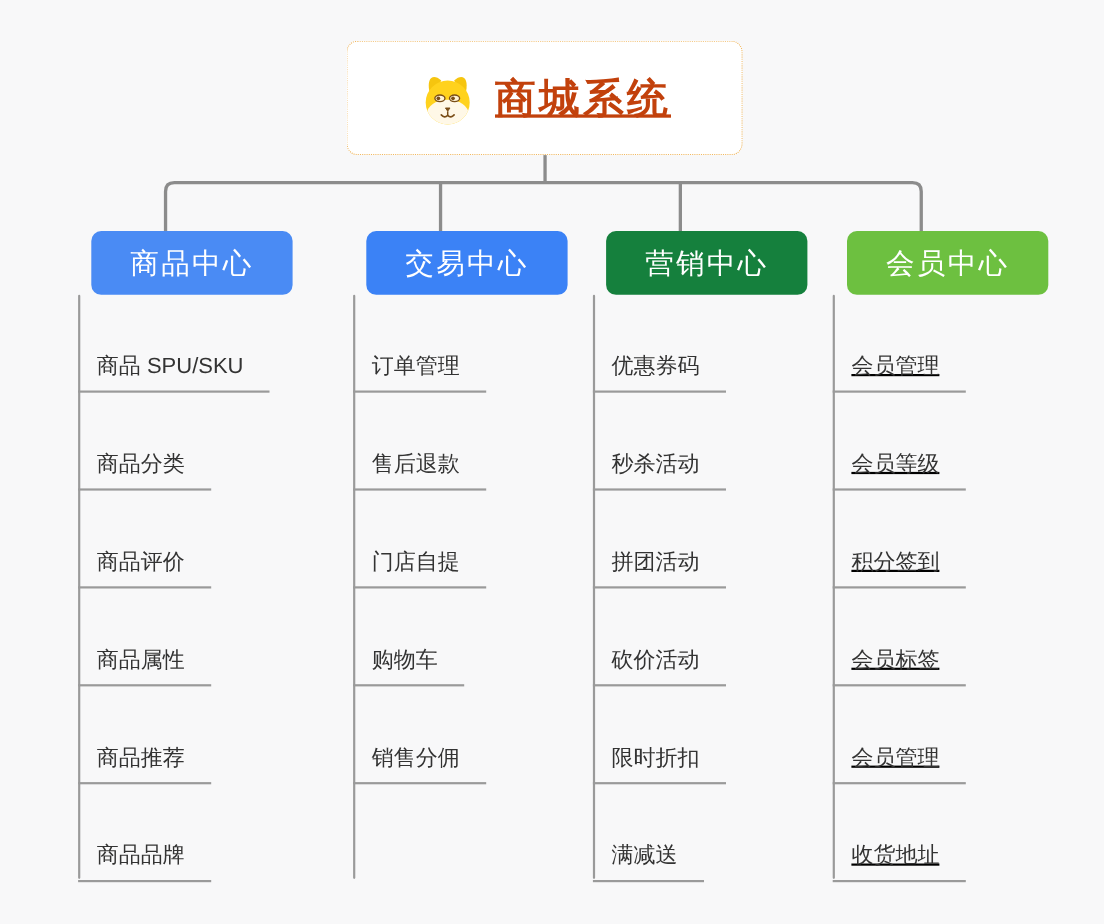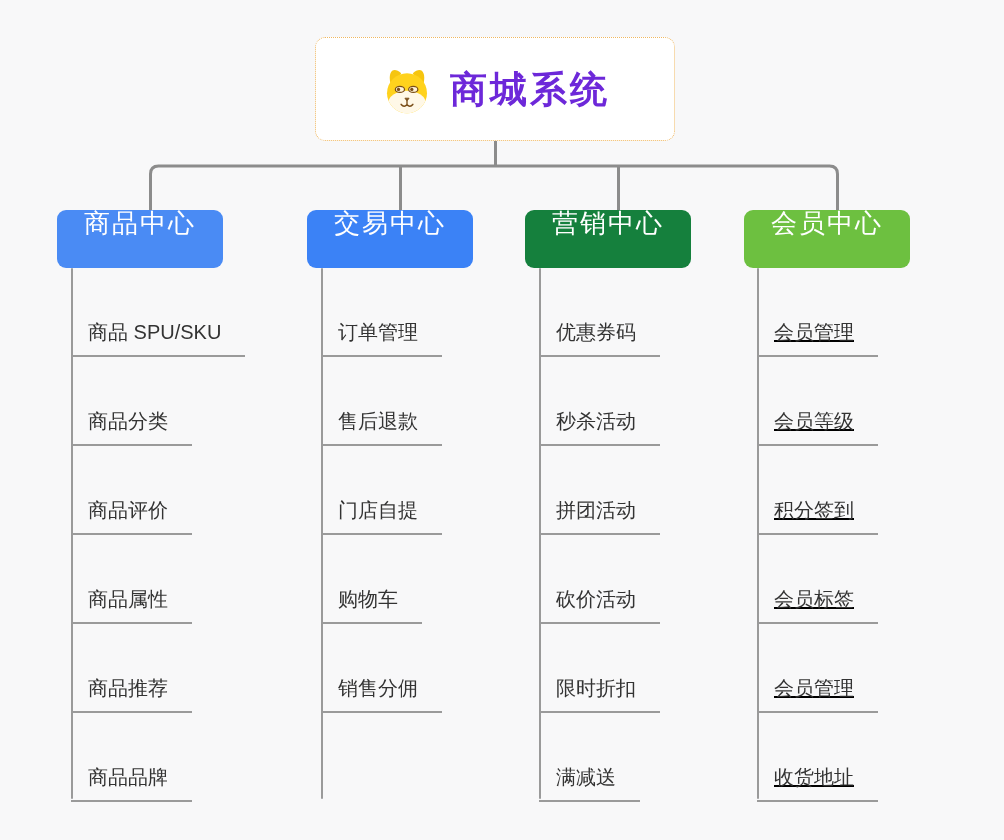--- a/index.html
+++ b/index.html
@@ -14,30 +14,32 @@
   svg.connectors{position:absolute;left:0;top:0;z-index:0;}
 
   
   .root-node{
     position:absolute;left:315px;top:37px;width:360px;height:104px;
     background:#ffffff;border:1px dotted #f0b861;border-radius:10px;
     display:flex;align-items:center;justify-content:center;gap:16px;
     box-sizing:border-box;z-index:2;cursor:default;
   }
   .root-title{
-    font-size:37px;font-weight:bold;color:#6d28d9;letter-spacing:3px;
+    font-size:37px;font-weight:bold;color:#c2410c;letter-spacing:3px;
     line-height:1;
+    text-decoration:underline;
   }
   .dog-icon{flex:0 0 auto;display:block;}
 
   
   .branch-node{
-    position:absolute;top:210px;width:166px;height:58px;
-    border-radius:9px;display:flex;justify-content:center;
+    position:absolute;top:210px;width:183px;height:58px;
+    border-radius:9px;display:flex;align-items:center;justify-content:center;
     z-index:2;
+    margin-left:26px;
   }
   .branch-label{
     color:#ffffff;font-size:26px;letter-spacing:2px;line-height:1;
   }
   .branch-0{left:57px;}
   .branch-1{left:307px;}
   .branch-2{left:525px;}
   .branch-3{left:744px;}
 
   

